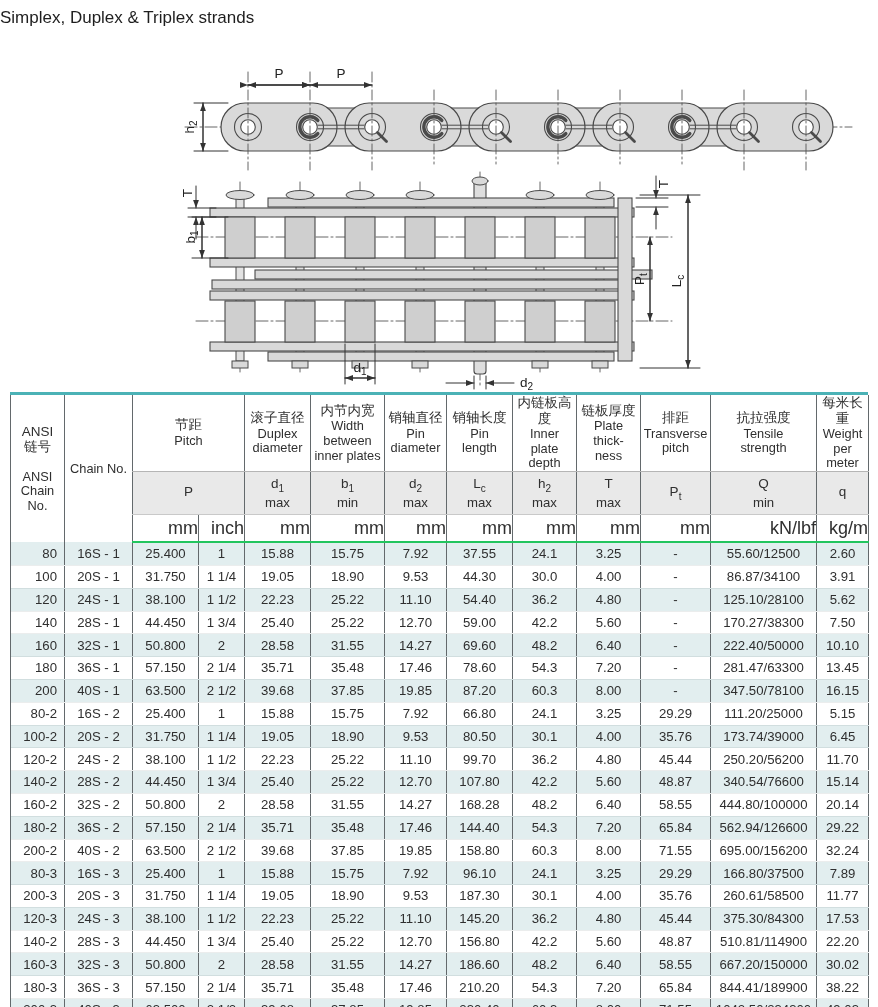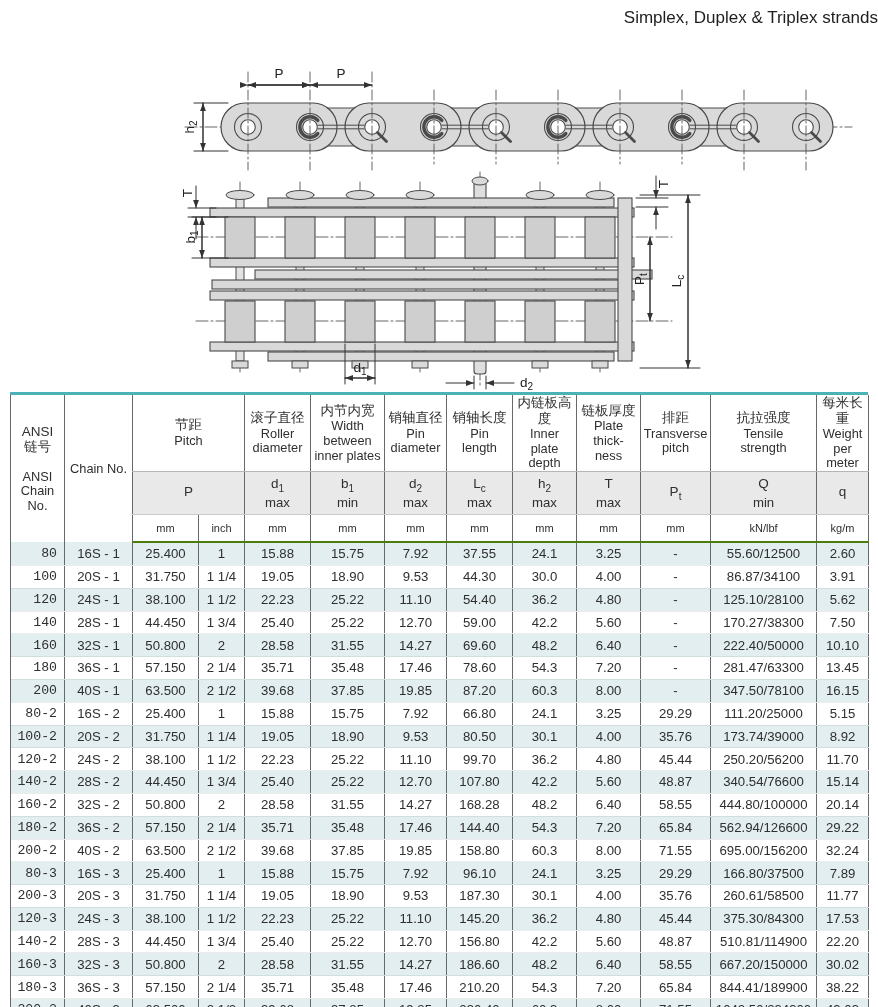--- a/index.html
+++ b/index.html
@@ -1,37 +1,37 @@
 <!DOCTYPE html>
 <html><head>
 <meta charset="utf-8">
 <style>
   html,body{margin:0;padding:0;background:#fff;}
   body{width:878px;font-family:"Liberation Sans",sans-serif;color:#2f2f2f;}
   .sheet{width:878px;}
-  .page-title{text-align:right;font-size:17px;color:#1e1e1e;padding-top:8px;height:22px;}
+  .page-title{text-align:left;font-size:17px;color:#1e1e1e;padding-top:8px;height:22px;}
   .diagram-svg{display:block;}
   
   .table-wrap{margin-left:10px;width:858px;border-top:3px solid #4bb2b6;}
   table.spec{border-collapse:collapse;table-layout:fixed;width:858px;font-size:13.2px;}
   table.spec th, table.spec td{font-weight:normal;padding:0;text-align:center;vertical-align:middle;
     border-left:1px solid #63696c;line-height:1.15;}
   table.spec th:first-child, table.spec td:first-child{border-left:1px solid #63696c;margin-top:28px;}
   table.spec{border-right:1px solid #63696c;}
   tr.names th{background:#fff;height:62px;border-bottom:1px solid #b5b5b5;}
   tr.names th.span3{border-bottom:none;}
   .zh{font-size:13.5px;white-space:pre-line;}
   .en{font-size:12.8px;white-space:pre-line;margin-top:1px;}
   tr.symbols th{background:#e9e9e9;height:42px;border-bottom:1px solid #c9c9c9;}
   tr.symbols .sym{font-size:13.5px;}
   tr.symbols sub, .d-sub{font-size:10px;}
-  tr.units td{height:26px;border-bottom:2px solid #4d7c0f;font-size:11px;background:#fff;}
+  tr.units td{height:26px;border-bottom:2px solid #22c55e;font-size:18px;background:#fff;text-align:right;}
   tbody td{height:21.8px;border-bottom:1px solid rgba(90,110,110,0.12);}
   tbody tr.tint td{background:#e2eeef;}
-  tbody td.right{text-align:right;padding-right:7px;font-family:Liberation Mono, monospace;}
+  tbody td.right{text-align:right;padding-right:7px;}
   .stack-gap{height:14px;}
 </style>
 </head>
 <body>
 
 <div class="sheet">
 
   <div class="page-title">Simplex, Duplex &amp; Triplex strands</div>
 
   <svg class="diagram-svg" width="878" height="362" viewBox="0 0 878 362" xmlns="http://www.w3.org/2000/svg">
@@ -309,21 +309,21 @@
           </th>
           <th rowspan="3" class="span3">
             <div class="en">Chain No.</div>
           </th>
           <th colspan="2">
             <div class="zh">节距</div>
             <div class="en">Pitch</div>
           </th>
           <th>
             <div class="zh">滚子直径</div>
-            <div class="en">Roller
+            <div class="en">Duplex
 diameter</div>
           </th>
           <th>
             <div class="zh">内节内宽</div>
             <div class="en">Width
 between
 inner plates</div>
           </th>
           <th>
             <div class="zh">销轴直径</div>
@@ -544,21 +544,21 @@
             <td>31.750</td>
             <td>1 1/4</td>
             <td>19.05</td>
             <td>18.90</td>
             <td>9.53</td>
             <td>80.50</td>
             <td>30.1</td>
             <td>4.00</td>
             <td>35.76</td>
             <td>173.74/39000</td>
-            <td>8.92</td>
+            <td>6.45</td>
           </tr>
           <tr>
             <td class="right">120-2</td>
             <td>24S - 2</td>
             <td>38.100</td>
             <td>1 1/2</td>
             <td>22.23</td>
             <td>25.22</td>
             <td>11.10</td>
             <td>99.70</td>

